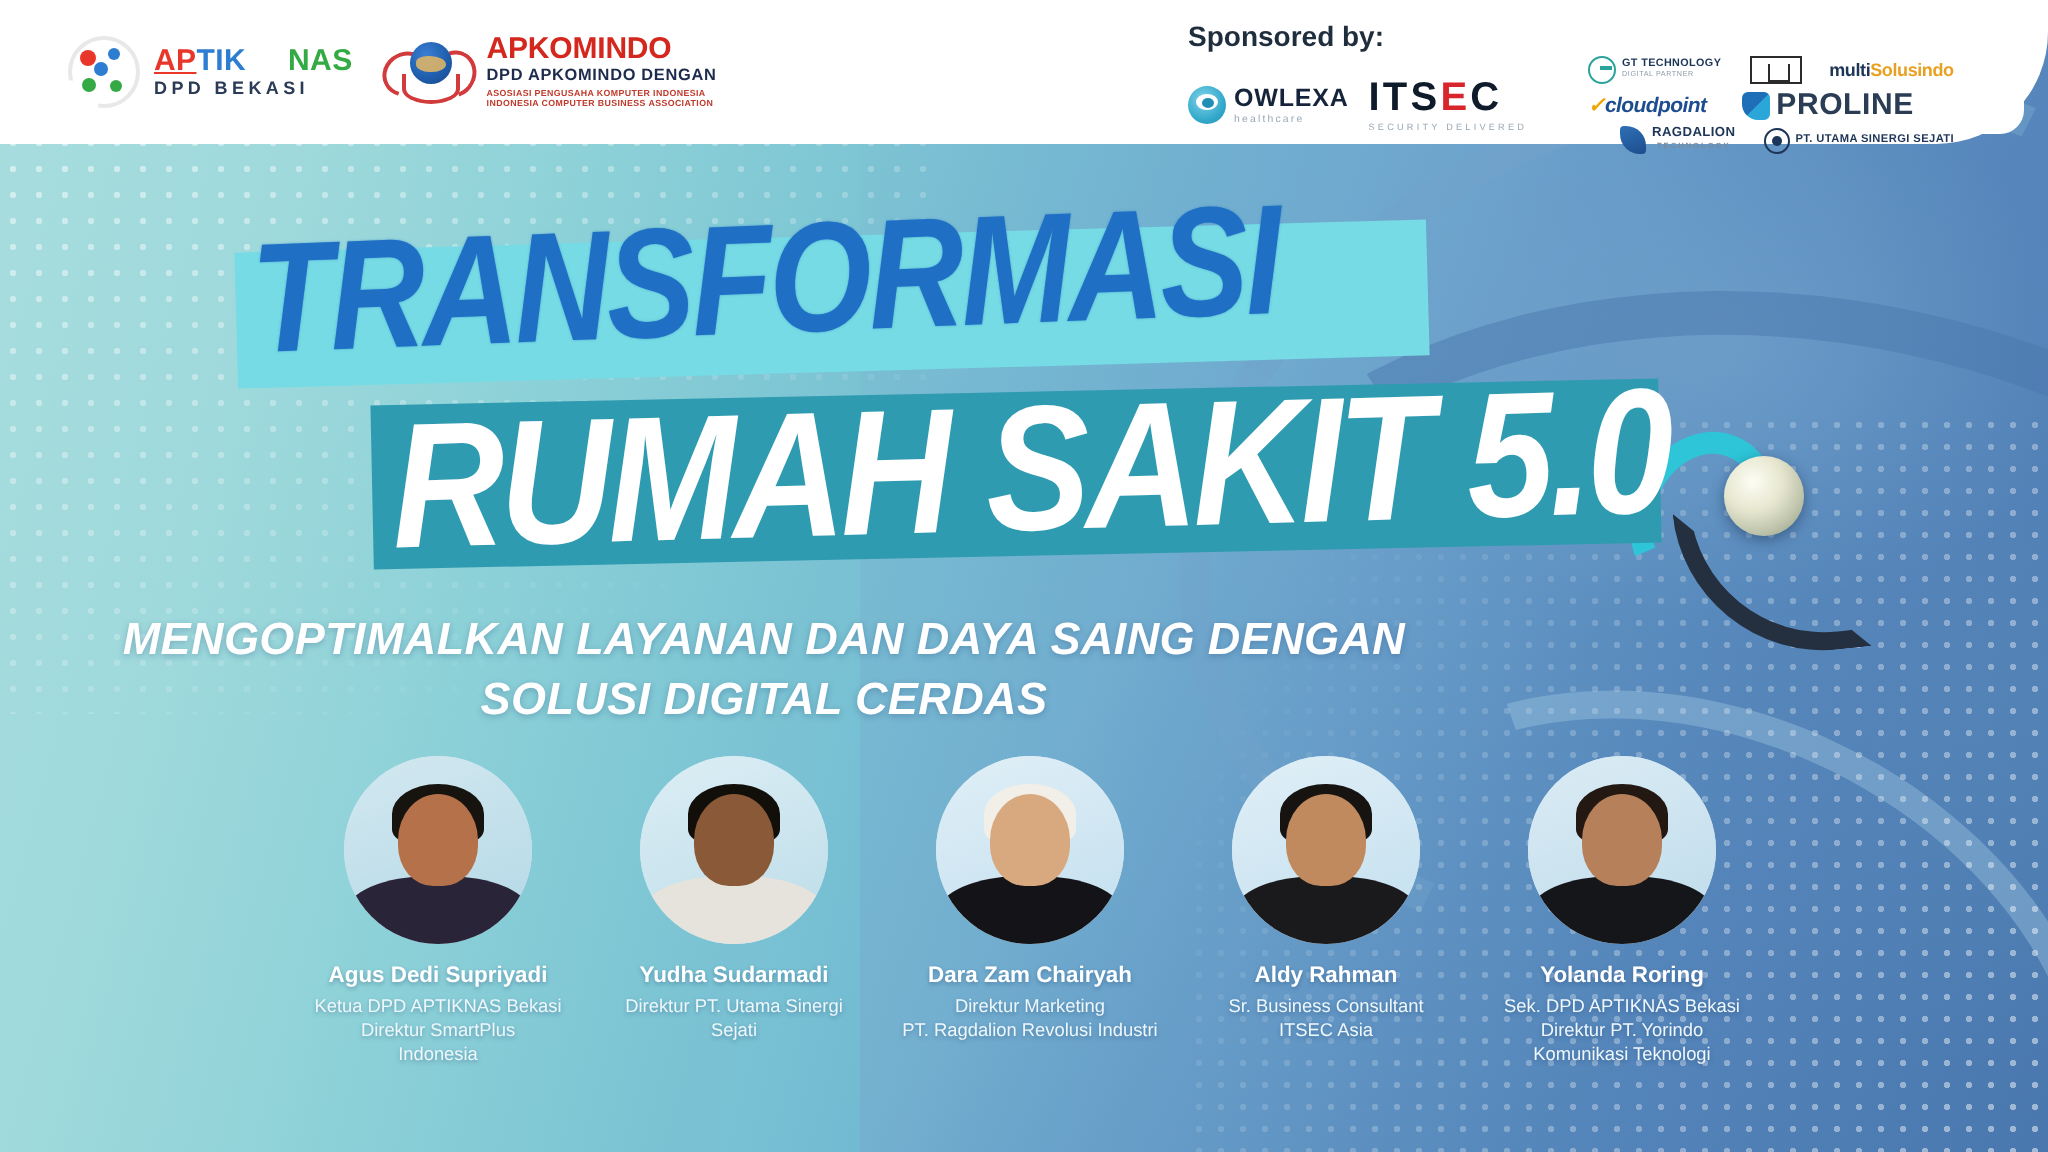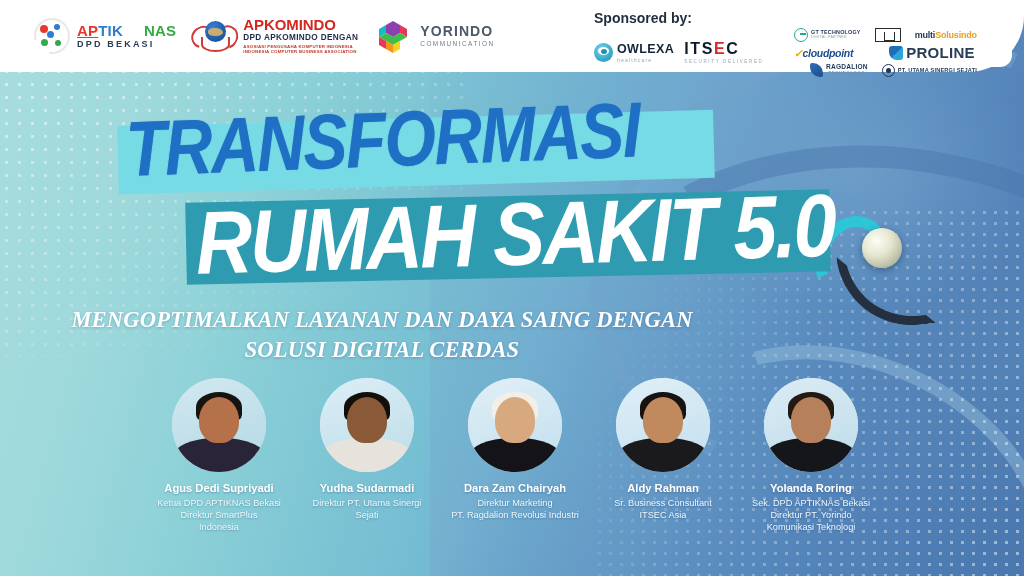--- a/index.html
+++ b/index.html
@@ -189,30 +189,30 @@
     background:#ffffff;
   }
   .owl-mark::after {
     content:""; position:absolute; left:6.5px; top:5.5px;
     width:6px; height:5px; border-radius:50%;
     background:#1f8fb5;
   }
   .owl-t1 { font-size:12.5px; font-weight:bold; color:#15243a; letter-spacing:.4px; line-height:1; }
   .owl-t2 { font-size:5.2px; color:#9aa7b5; letter-spacing:1.1px; margin-top:1.5px; }
   .itsec-t1 {
-    font-size:16px; font-weight:bold; color:#0f1b2b; letter-spacing:1.6px; line-height:1;
+    font-size:20px; font-weight:bold; color:#0f1b2b; letter-spacing:1.6px; line-height:1;
   }
   .itsec-t1 .e { color:#d8252b; }
   .itsec-t2 { font-size:4.6px; color:#9aa7b5; letter-spacing:1.6px; margin-top:2px; }
   .sp-right { flex:1; }
   .sp-grid-r1, .sp-grid-r2, .sp-grid-r3 {
     display:flex; align-items:center; justify-content:flex-start;
   }
   .sp-grid-r1 { gap:14px; margin-bottom:2px; }
-  .sp-grid-r2 { gap:36px; margin-bottom:2px; }
+  .sp-grid-r2 { gap:18px; margin-bottom:2px; }
   .sp-grid-r3 { gap:14px; padding-left:16px; }
   .mini { display:flex; align-items:center; gap:3px; }
   .mini-t { line-height:1; }
   .mini-n { font-size:5.4px; font-weight:bold; color:#1d3557; letter-spacing:.2px; }
   .mini-s { font-size:3.6px; color:#8b99a8; letter-spacing:.3px; margin-top:1px; }
   .gt-mark {
     width:14px; height:14px; border-radius:50%;
     border:1.8px solid #2aa39a; position:relative; flex:none;
   }
   .gt-mark::after {
@@ -288,21 +288,20 @@
     font-size:78px; font-weight:bold; font-style:italic;
     color:#ffffff; letter-spacing:-2.5px;
     transform:rotate(-1.6deg) scaleY(1.14);
     transform-origin:left center;
     white-space:nowrap;
   }
   .subtitle {
     position:absolute; left:0; top:305px; width:944px;
     text-align:center; z-index:5;
     padding-right:180px;
-    font-family:Liberation Serif, serif;
   }
   .sub-l {
     font-size:22.5px; font-weight:bold; font-style:italic;
     color:#ffffff; letter-spacing:.2px; line-height:1.32;
     text-shadow:0 1px 3px rgba(30,70,120,.30);
   }
 
   
   .speakers {
     position:absolute; left:0; top:378px; width:1024px; z-index:5;
@@ -389,37 +388,20 @@
           <div class="apk-globe"></div>
         </div>
         <div class="apk-txt">
           <div class="apk-name">APKOMINDO</div>
           <div class="apk-l2">DPD APKOMINDO DENGAN</div>
           <div class="apk-l3">ASOSIASI PENGUSAHA KOMPUTER INDONESIA</div>
           <div class="apk-l4">INDONESIA COMPUTER BUSINESS ASSOCIATION</div>
         </div>
       </div>
 
-      <div class="yorindo">
-        <div class="yor-mark">
-          <svg width="38" height="38" viewBox="0 0 38 38">
-            <polygon points="19,4 26,8 26,16 19,20 12,16 12,8" fill="#8e3fb0"></polygon>
-            <polygon points="26,8 33,12 33,20 26,16" fill="#e8385a"></polygon>
-            <polygon points="12,8 5,12 5,20 12,16" fill="#19b7c9"></polygon>
-            <polygon points="19,20 26,16 33,20 26,24 19,28 12,24 5,20 12,16" fill="#3fbf4a"></polygon>
-            <polygon points="12,24 19,28 19,36 12,32" fill="#f6931e"></polygon>
-            <polygon points="19,28 26,24 26,32 19,36" fill="#f6d31e"></polygon>
-            <polygon points="5,20 12,24 12,32 5,28" fill="#e8385a"></polygon>
-          </svg>
-        </div>
-        <div class="yor-txt">
-          <div class="yor-name">YORINDO</div>
-          <div class="yor-sub">COMMUNICATION</div>
-        </div>
-      </div>
     </div>
 
     <div class="sponsor-card">
       <div class="sp-title">Sponsored by:</div>
       <div class="sp-row">
         <div class="sp-left">
           <div class="owlexa">
             <div class="owl-mark"></div>
             <div>
               <div class="owl-t1">OWLEXA</div>

